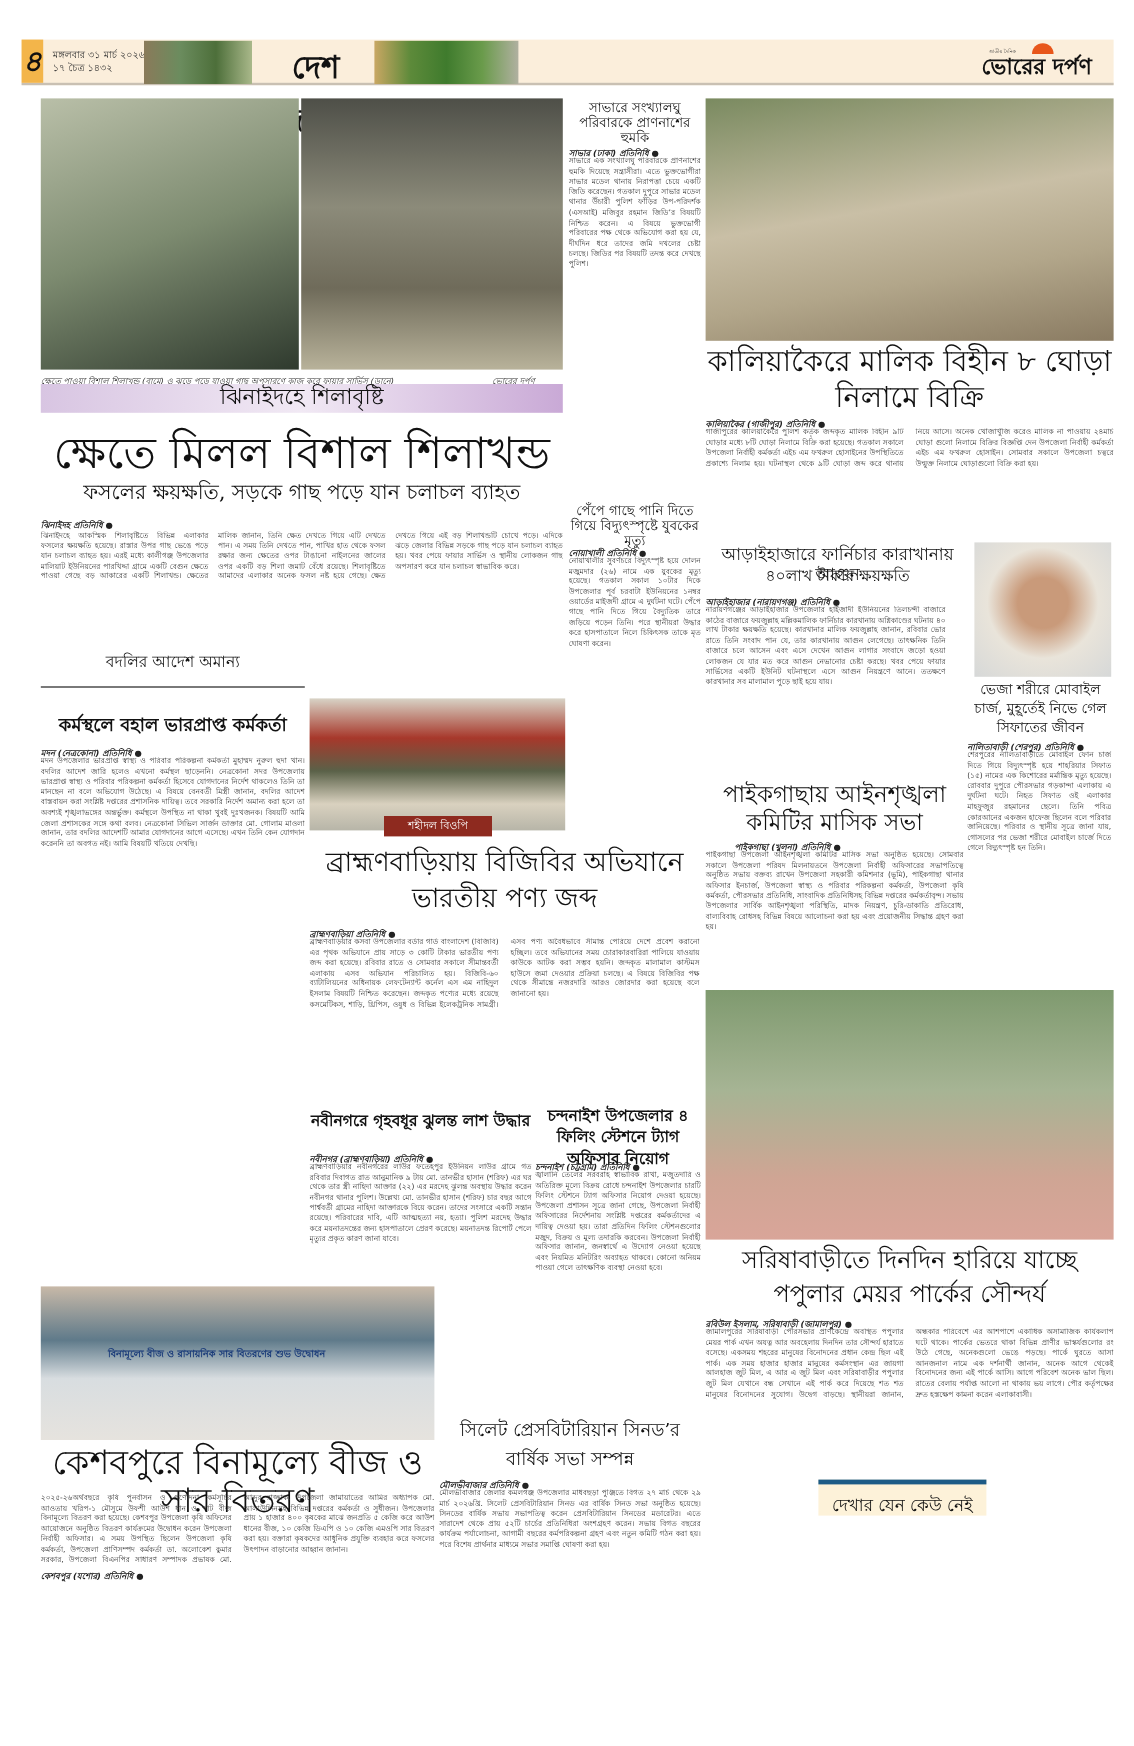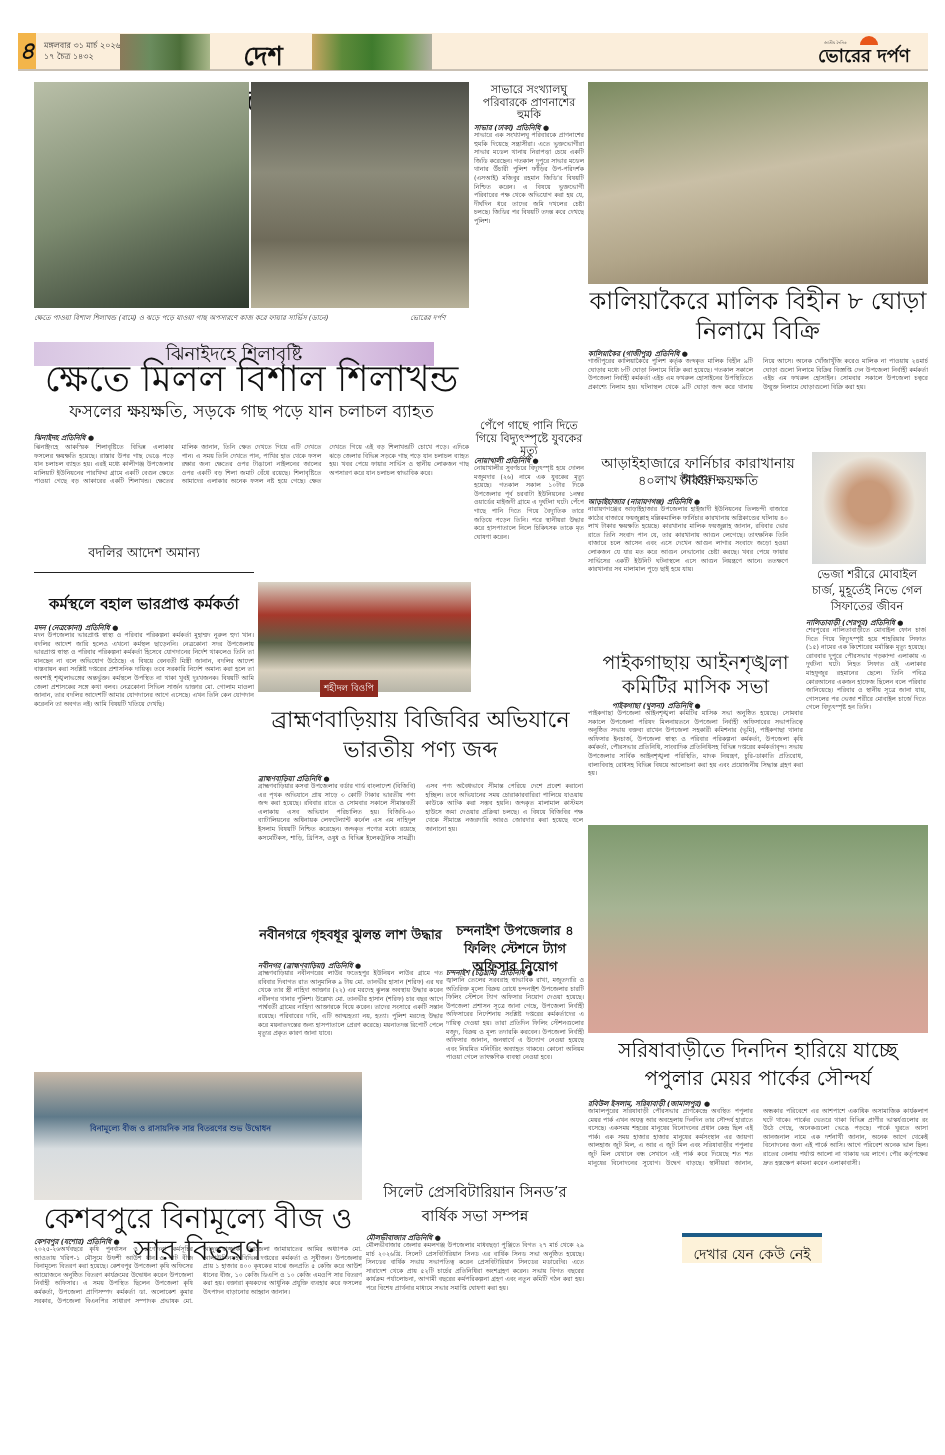--- a/index.html
+++ b/index.html
@@ -37,21 +37,21 @@
 <div class="abs section-title" style="left:218px;top:36px;width:90px;text-align:center;">দেশ দর্পণ</div>
 <div class="abs photo-strip" style="left:312px;width:120px;background:linear-gradient(90deg,#c9a763,#5d8a3a,#3f7b2d,#6a9b4b,#b0b0a0);"></div>
 <div class="abs brand-tag" style="left:824px;top:40px;">জাতীয় দৈনিক</div>
 <div class="abs sun" style="left:860px;top:36px;"></div>
 <div class="abs brand" style="left:818px;top:42px;font-size:18px;">ভোরের দর্পণ</div>
 
 <div class="abs photo" style="left:34px;top:82px;width:215px;height:226px;background:linear-gradient(160deg,#b9bfa8,#7d8b70 50%,#2f3a2e);"></div>
 <div class="abs photo" style="left:251px;top:82px;width:218px;height:226px;background:linear-gradient(180deg,#4e4f48,#8c8b7a 40%,#6f6b5a 70%,#b8b29a);"></div>
 <div class="abs caption" style="left:34px;top:312px;width:330px;">ক্ষেতে পাওয়া বিশাল শিলাখন্ড (বামে) ও ঝড়ে পড়ে যাওয়া গাছ অপসারণে কাজ করে ফায়ার সার্ভিস (ডানে)</div>
 <div class="abs caption" style="left:410px;top:312px;">ভোরের দর্পণ</div>
-<div class="abs kicker-band" style="left:34px;top:342px;width:400px;height:24px;line-height:24px;">ঝিনাইদহে শিলাবৃষ্টি</div>
+<div class="abs kicker-band" style="left:34px;top:320px;width:435px;height:24px;line-height:24px;">ঝিনাইদহে শিলাবৃষ্টি</div>
 <div class="abs headline" style="left:34px;top:358px;width:435px;font-size:36px;">ক্ষেতে মিলল বিশাল শিলাখন্ড</div>
 <div class="abs headline" style="left:34px;top:402px;width:435px;font-size:17px;">ফসলের ক্ষয়ক্ষতি, সড়কে গাছ পড়ে যান চলাচল ব্যাহত</div>
 <div class="abs byline" style="left:34px;top:432px;font-style:italic;">ঝিনাইদহ প্রতিনিধি ●</div>
 <div class="abs body cols3" style="left:34px;top:443px;width:435px;height:125px;">ঝিনাইদহে আকস্মিক শিলাবৃষ্টিতে বিভিন্ন এলাকার ফসলের ক্ষয়ক্ষতি হয়েছে। রাস্তার উপর গাছ ভেঙে পড়ে যান চলাচল ব্যাহত হয়। এরই মধ্যে কালীগঞ্জ উপজেলার মালিয়াট ইউনিয়নের পারখিদ্দা গ্রামে একটি বেগুন ক্ষেতে পাওয়া গেছে বড় আকারের একটি শিলাখন্ড। ক্ষেতের মালিক জানান, তিনি ক্ষেত দেখতে গিয়ে এটি দেখতে পান। এ সময় তিনি দেখতে পান, পাখির হাত থেকে ফসল রক্ষার জন্য ক্ষেতের ওপর টাঙানো নাইলনের জালের ওপর একটি বড় শিলা জমাট বেঁধে রয়েছে। শিলাবৃষ্টিতে আমাদের এলাকার অনেক ফসল নষ্ট হয়ে গেছে। ক্ষেত দেখতে গিয়ে এই বড় শিলাখন্ডটি চোখে পড়ে। এদিকে ঝড়ে জেলার বিভিন্ন সড়কে গাছ পড়ে যান চলাচল ব্যাহত হয়। খবর পেয়ে ফায়ার সার্ভিস ও স্থানীয় লোকজন গাছ অপসারণ করে যান চলাচল স্বাভাবিক করে।</div>
 
 <div class="abs headline" style="left:474px;top:84px;width:110px;font-size:11px;">সাভারে সংখ্যালঘু পরিবারকে প্রাণনাশের হুমকি</div>
 <div class="abs byline" style="left:474px;top:122px;text-align:right;">সাভার (ঢাকা) প্রতিনিধি ●</div>
 <div class="abs body" style="left:474px;top:131px;width:110px;height:285px;">সাভারে এক সংখ্যালঘু পরিবারকে প্রাণনাশের হুমকি দিয়েছে সন্ত্রাসীরা। এতে ভুক্তভোগীরা সাভার মডেল থানায় নিরাপত্তা চেয়ে একটি জিডি করেছেন। গতকাল দুপুরে সাভার মডেল থানার উঁচারী পুলিশ ফাঁড়ির উপ-পরিদর্শক (এসআই) মজিবুর রহমান জিডি’র বিষয়টি নিশ্চিত করেন। এ বিষয়ে ভুক্তভোগী পরিবারের পক্ষ থেকে অভিযোগ করা হয় যে, দীর্ঘদিন ধরে তাদের জমি দখলের চেষ্টা চলছে। জিডির পর বিষয়টি তদন্ত করে দেখছে পুলিশ।</div>
 
 <div class="abs headline" style="left:474px;top:420px;width:110px;font-size:11px;">পেঁপে গাছে পানি দিতে গিয়ে বিদ্যুৎস্পৃষ্টে যুবকের মৃত্যু</div>
@@ -73,21 +73,21 @@
 <div class="abs byline" style="left:806px;top:617px;">নালিতাবাড়ী (শেরপুর) প্রতিনিধি ●</div>
 <div class="abs body" style="left:806px;top:626px;width:120px;height:240px;">শেরপুরের নালিতাবাড়ীতে মোবাইল ফোন চার্জ দিতে গিয়ে বিদ্যুৎস্পৃষ্ট হয়ে শাহরিয়ার সিফাত (১৫) নামের এক কিশোরের মর্মান্তিক মৃত্যু হয়েছে। রোববার দুপুরে পৌরসভার গড়কান্দা এলাকায় এ দুর্ঘটনা ঘটে। নিহত সিফাত ওই এলাকার মাহফুজুর রহমানের ছেলে। তিনি পবিত্র কোরআনের একজন হাফেজ ছিলেন বলে পরিবার জানিয়েছে। পরিবার ও স্থানীয় সূত্রে জানা যায়, গোসলের পর ভেজা শরীরে মোবাইল চার্জে দিতে গেলে বিদ্যুৎস্পৃষ্ট হন তিনি।</div>
 
 <div class="abs rule" style="left:34px;top:572px;width:220px;height:1px;"></div>
 <div class="abs headline" style="left:34px;top:546px;width:220px;font-size:13px;text-align:center;">বদলির আদেশ অমান্য</div>
 <div class="abs headline" style="left:34px;top:596px;width:220px;font-size:15px;font-weight:bold;">কর্মস্থলে বহাল ভারপ্রাপ্ত কর্মকর্তা</div>
 <div class="abs byline" style="left:34px;top:622px;">মদন (নেত্রকোনা) প্রতিনিধি ●</div>
 <div class="abs body" style="left:34px;top:631px;width:220px;height:300px;">মদন উপজেলার ভারপ্রাপ্ত স্বাস্থ্য ও পরিবার পরিকল্পনা কর্মকর্তা মুহাম্মদ নুরুল হুদা খান। বদলির আদেশ জারি হলেও এখনো কর্মস্থল ছাড়েননি। নেত্রকোনা সদর উপজেলায় ভারপ্রাপ্ত স্বাস্থ্য ও পরিবার পরিকল্পনা কর্মকর্তা হিসেবে যোগদানের নির্দেশ থাকলেও তিনি তা মানছেন না বলে অভিযোগ উঠেছে। এ বিষয়ে বেনবতী মিস্ত্রী জানান, বদলির আদেশ বাস্তবায়ন করা সংশ্লিষ্ট দপ্তরের প্রশাসনিক দায়িত্ব। তবে সরকারি নির্দেশ অমান্য করা হলে তা অবশ্যই শৃঙ্খলাভঙ্গের অন্তর্ভুক্ত। কর্মস্থলে উপস্থিত না থাকা খুবই দুঃখজনক। বিষয়টি আমি জেলা প্রশাসকের সঙ্গে কথা বলব। নেত্রকোনা সিভিল সার্জন ডাক্তার মো. গোলাম মাওলা জানান, তার বদলির আদেশটি আমার যোগদানের আগে এসেছে। এখন তিনি কেন যোগদান করেননি তা অবগত নই। আমি বিষয়টি খতিয়ে দেখছি।</div>
 
 <div class="abs photo" style="left:258px;top:582px;width:213px;height:110px;background:linear-gradient(180deg,#d8d3c6,#a7382b 30%,#5a6148 55%,#d9d1bf 80%,#b7b5a8);"></div>
-<div class="abs" style="left:320px;top:680px;font-size:9px;color:#fff;background:#8e2a1f;padding:1px 4px;">শহীদল বিওপি</div>
+<div class="abs" style="left:320px;top:680px;font-size:9px;color:#fff;background:#8e2a1f;padding:1px 20px;">শহীদল বিওপি</div>
 <div class="abs headline" style="left:258px;top:705px;width:325px;font-size:22px;line-height:30px;">ব্রাহ্মণবাড়িয়ায় বিজিবির অভিযানে ভারতীয় পণ্য জব্দ</div>
 <div class="abs byline" style="left:258px;top:773px;">ব্রাহ্মণবাড়িয়া প্রতিনিধি ●</div>
 <div class="abs body cols2" style="left:258px;top:782px;width:325px;height:140px;">ব্রাহ্মণবাড়িয়ার কসবা উপজেলার বর্ডার গার্ড বাংলাদেশ (বিজিবি) এর পৃথক অভিযানে প্রায় সাড়ে ৩ কোটি টাকার ভারতীয় পণ্য জব্দ করা হয়েছে। রবিবার রাতে ও সোমবার সকালে সীমান্তবর্তী এলাকায় এসব অভিযান পরিচালিত হয়। বিজিবি-৬০ ব্যাটালিয়নের অধিনায়ক লেফটেন্যান্ট কর্নেল এস এম নাহিদুল ইসলাম বিষয়টি নিশ্চিত করেছেন। জব্দকৃত পণ্যের মধ্যে রয়েছে কসমেটিকস, শাড়ি, থ্রিপিস, ওষুধ ও বিভিন্ন ইলেকট্রনিক সামগ্রী। এসব পণ্য অবৈধভাবে সীমান্ত পেরিয়ে দেশে প্রবেশ করানো হচ্ছিল। তবে অভিযানের সময় চোরাকারবারিরা পালিয়ে যাওয়ায় কাউকে আটক করা সম্ভব হয়নি। জব্দকৃত মালামাল কাস্টমস হাউসে জমা দেওয়ার প্রক্রিয়া চলছে। এ বিষয়ে বিজিবির পক্ষ থেকে সীমান্তে নজরদারি আরও জোরদার করা হয়েছে বলে জানানো হয়।</div>
 
 <div class="abs headline" style="left:588px;top:650px;width:215px;font-size:19px;line-height:24px;">পাইকগাছায় আইনশৃঙ্খলা কমিটির মাসিক সভা</div>
 <div class="abs byline" style="left:588px;top:700px;margin-left:24px;">পাইকগাছা (খুলনা) প্রতিনিধি ●</div>
 <div class="abs body" style="left:588px;top:709px;width:215px;height:110px;">পাইকগাছা উপজেলা আইনশৃঙ্খলা কমিটির মাসিক সভা অনুষ্ঠিত হয়েছে। সোমবার সকালে উপজেলা পরিষদ মিলনায়তনে উপজেলা নির্বাহী অফিসারের সভাপতিত্বে অনুষ্ঠিত সভায় বক্তব্য রাখেন উপজেলা সহকারী কমিশনার (ভূমি), পাইকগাছা থানার অফিসার ইনচার্জ, উপজেলা স্বাস্থ্য ও পরিবার পরিকল্পনা কর্মকর্তা, উপজেলা কৃষি কর্মকর্তা, পৌরসভার প্রতিনিধি, সাংবাদিক প্রতিনিধিসহ বিভিন্ন দপ্তরের কর্মকর্তাবৃন্দ। সভায় উপজেলার সার্বিক আইনশৃঙ্খলা পরিস্থিতি, মাদক নিয়ন্ত্রণ, চুরি-ডাকাতি প্রতিরোধ, বাল্যবিবাহ রোধসহ বিভিন্ন বিষয়ে আলোচনা করা হয় এবং প্রয়োজনীয় সিদ্ধান্ত গ্রহণ করা হয়।</div>
 
 <div class="abs headline" style="left:258px;top:928px;width:185px;font-size:13px;font-weight:bold;">নবীনগরে গৃহবধূর ঝুলন্ত লাশ উদ্ধার</div>
 <div class="abs byline" style="left:258px;top:960px;">নবীনগর (ব্রাহ্মণবাড়িয়া) প্রতিনিধি ●</div>
@@ -99,18 +99,18 @@
 
 <div class="abs photo" style="left:588px;top:825px;width:340px;height:208px;background:linear-gradient(180deg,#7f9a6f,#a6b494 40%,#cfa594 75%,#d9a599);"></div>
 <div class="abs headline" style="left:588px;top:1036px;width:340px;font-size:20px;line-height:28px;">সরিষাবাড়ীতে দিনদিন হারিয়ে যাচ্ছে পপুলার মেয়র পার্কের সৌন্দর্য</div>
 <div class="abs byline" style="left:588px;top:1098px;">রবিউল ইসলাম, সরিষাবাড়ী (জামালপুর) ●</div>
 <div class="abs body cols2" style="left:588px;top:1107px;width:340px;height:330px;">জামালপুরের সরিষাবাড়ী পৌরসভার প্রাণকেন্দ্রে অবস্থিত পপুলার মেয়র পার্ক এখন অযত্ন আর অবহেলায় দিনদিন তার সৌন্দর্য হারাতে বসেছে। একসময় শহরের মানুষের বিনোদনের প্রধান কেন্দ্র ছিল এই পার্ক। এক সময় হাজার হাজার মানুষের কর্মসংস্থান এর জায়গা আলহাজ জুট মিল, এ আর এ জুট মিল এবং সরিষাবাড়ীর পপুলার জুট মিল যেখানে বন্ধ সেখানে এই পার্ক করে দিয়েছে শত শত মানুষের বিনোদনের সুযোগ। উদ্বেগ বাড়ছে। স্থানীয়রা জানান, অন্ধকার পরিবেশে এর আশপাশে একাধিক অসামাজিক কার্যকলাপ ঘটে থাকে। পার্কের ভেতরে থাকা বিভিন্ন প্রাণীর ভাস্কর্যগুলোর রং উঠে গেছে, অনেকগুলো ভেঙে পড়ছে। পার্কে ঘুরতে আসা আনজনাল নামে এক দর্শনার্থী জানান, অনেক আগে থেকেই বিনোদনের জন্য এই পার্কে আসি। আগে পরিবেশ অনেক ভাল ছিল। রাতের বেলায় পর্যাপ্ত আলো না থাকায় ভয় লাগে। পৌর কর্তৃপক্ষের দ্রুত হস্তক্ষেপ কামনা করেন এলাকাবাসী।</div>
 <div class="abs boxed-title" style="left:682px;top:1233px;width:140px;height:30px;">দেখার যেন কেউ নেই</div>
 
 <div class="abs photo" style="left:34px;top:1072px;width:328px;height:128px;background:linear-gradient(180deg,#c8b9a8,#5f7a8a 35%,#d8dde0 60%,#e6e3de);"></div>
 <div class="abs" style="left:90px;top:1122px;font-size:8px;color:#1b3c7a;font-weight:bold;">বিনামূল্যে বীজ ও রাসায়নিক সার বিতরণের শুভ উদ্বোধন</div>
 <div class="abs headline" style="left:34px;top:1203px;width:328px;font-size:28px;">কেশবপুরে বিনামূল্যে বীজ ও সার বিতরণ</div>
-<div class="abs byline" style="left:34px;top:1236px;">কেশবপুর (যশোর) প্রতিনিধি ●</div>
+<div class="abs byline" style="left:34px;top:1308px;">কেশবপুর (যশোর) প্রতিনিধি ●</div>
 <div class="abs body cols2" style="left:34px;top:1245px;width:328px;height:195px;">২০২৫-২৬অর্থবছরে কৃষি পুনর্বাসন ও প্রণোদনা কর্মসূচির আওতায় খরিপ-১ মৌসুমে উফশী আউশ ধান ও পাট বীজ বিনামূল্যে বিতরণ করা হয়েছে। কেশবপুর উপজেলা কৃষি অফিসের আয়োজনে অনুষ্ঠিত বিতরণ কার্যক্রমের উদ্বোধন করেন উপজেলা নির্বাহী অফিসার। এ সময় উপস্থিত ছিলেন উপজেলা কৃষি কর্মকর্তা, উপজেলা প্রাণিসম্পদ কর্মকর্তা ডা. অলোকেশ কুমার সরকার, উপজেলা বিএনপির সাধারণ সম্পাদক প্রভাষক মো. আব্দুর রাজ্জাক, উপজেলা জামায়াতের আমির অধ্যাপক মো. আলাউদ্দিনসহ বিভিন্ন দপ্তরের কর্মকর্তা ও সুধীজন। উপজেলার প্রায় ১ হাজার ৪০০ কৃষকের মাঝে জনপ্রতি ৫ কেজি করে আউশ ধানের বীজ, ১০ কেজি ডিএপি ও ১০ কেজি এমওপি সার বিতরণ করা হয়। বক্তারা কৃষকদের আধুনিক প্রযুক্তি ব্যবহার করে ফসলের উৎপাদন বাড়ানোর আহ্বান জানান।</div>
 
 <div class="abs headline" style="left:366px;top:1180px;width:218px;font-size:15px;line-height:24px;">সিলেট প্রেসবিটারিয়ান সিনড’র বার্ষিক সভা সম্পন্ন</div>
 <div class="abs byline" style="left:366px;top:1232px;">মৌলভীবাজার প্রতিনিধি ●</div>
 <div class="abs body" style="left:366px;top:1241px;width:218px;height:200px;">মৌলভীবাজার জেলার কমলগঞ্জ উপজেলার মাধবছড়া পুঞ্জিতে বিগত ২৭ মার্চ থেকে ২৯ মার্চ ২০২৬খ্রি. সিলেট প্রেসবিটারিয়ান সিনড এর বার্ষিক সিনড সভা অনুষ্ঠিত হয়েছে। সিনডের বার্ষিক সভায় সভাপতিত্ব করেন প্রেসবিটারিয়ান সিনডের মডারেটর। এতে সারাদেশ থেকে প্রায় ৫২টি চার্চের প্রতিনিধিরা অংশগ্রহণ করেন। সভায় বিগত বছরের কার্যক্রম পর্যালোচনা, আগামী বছরের কর্মপরিকল্পনা গ্রহণ এবং নতুন কমিটি গঠন করা হয়। পরে বিশেষ প্রার্থনার মাধ্যমে সভার সমাপ্তি ঘোষণা করা হয়।</div>
 
 </body></html>

